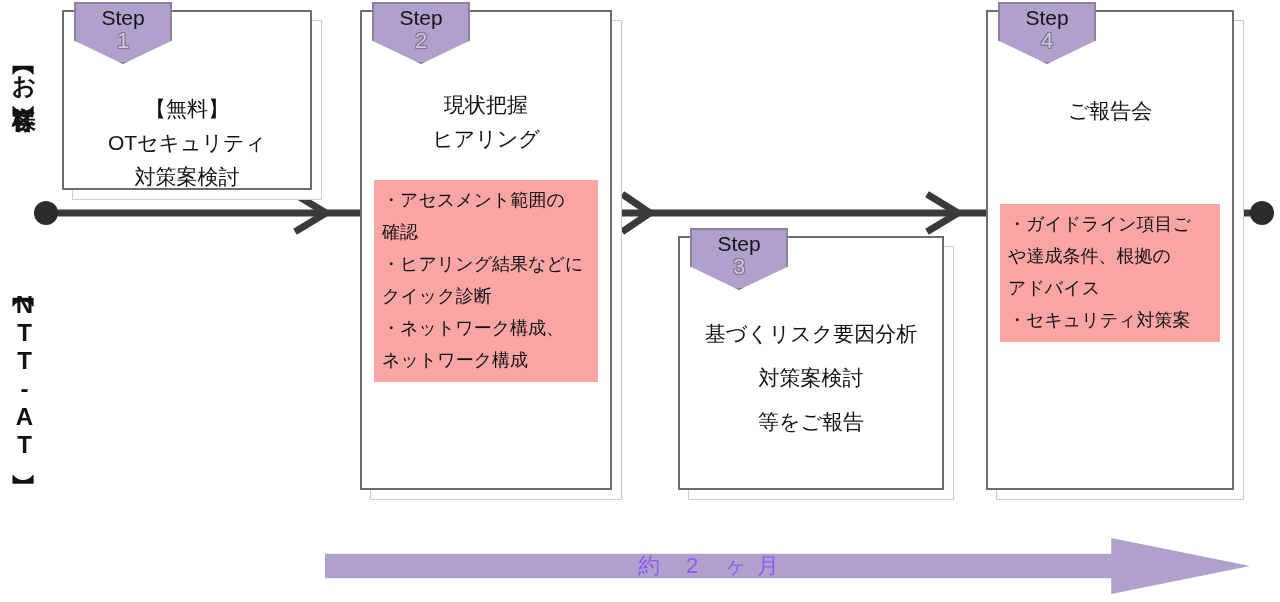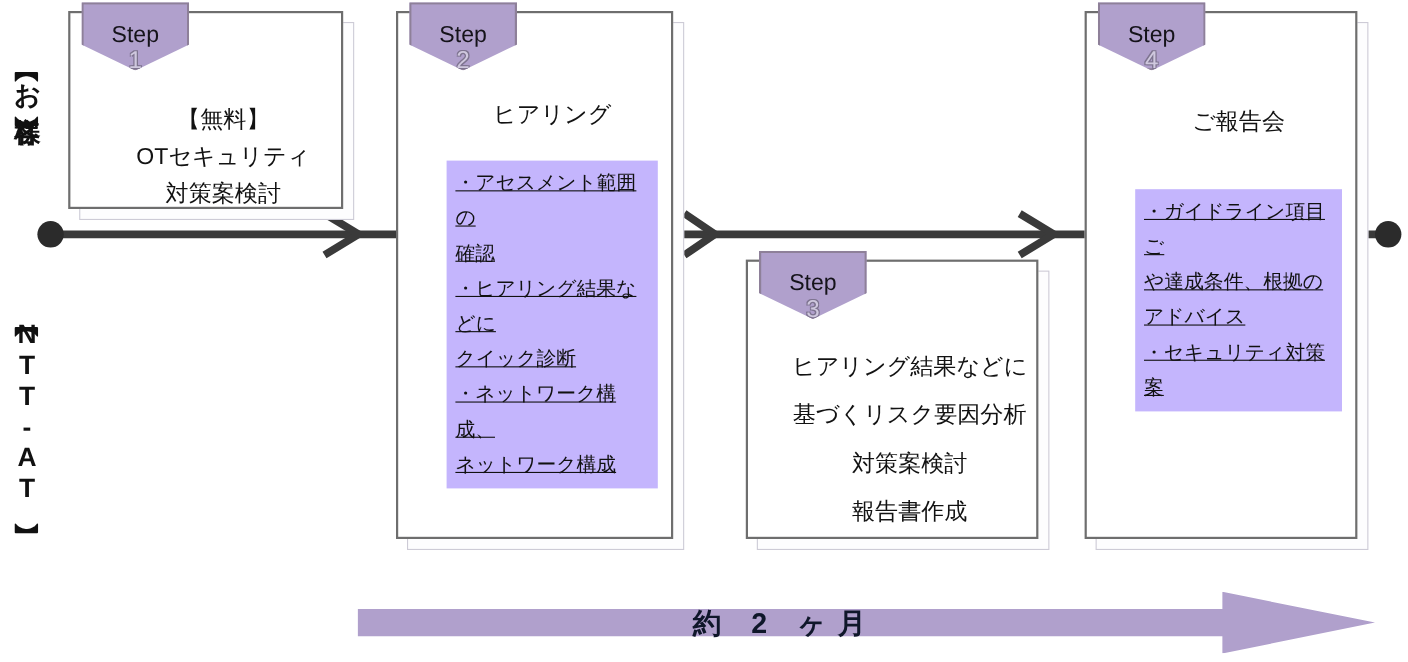--- a/index.html
+++ b/index.html
@@ -30,78 +30,77 @@
     position:absolute;left:10px;top:10px;width:100%;height:100%;
     border:1px solid #cdcbd6;background:#fdfdfe;box-sizing:border-box;
   }
   .card-box{
     position:absolute;left:0;top:0;width:100%;height:100%;
     border:2px solid #6e6e6e;background:#ffffff;box-sizing:border-box;
   }
   .card-inner{
     position:absolute;left:0;top:0;width:100%;height:100%;
     box-sizing:border-box;
-    display:flex;flex-direction:column;align-items:center;padding-left:32px;
+    display:flex;flex-direction:column;align-items:center;
   }
 
   
   .step-badge{
     position:absolute;
     width:98px;height:62px;
     background:#b0a0cc;
     border:2px solid #8e8099;
     box-sizing:border-box;
     clip-path:polygon(0 0,100% 0,100% 62%,50% 100%,0 62%);
     text-align:center;
     z-index:6;
   }
   .step-badge .s-word{
-    display:block;font-size:21px;line-height:24px;padding-top:16px;color:#15131a;
+    display:block;font-size:21px;line-height:24px;padding-top:2px;color:#15131a;
   }
   .step-badge .s-num{
     display:block;font-size:22px;line-height:22px;color:#cfc8de;
     text-shadow:
       -1px -1px 0 #7e7490, 1px -1px 0 #7e7490,
       -1px  1px 0 #7e7490, 1px  1px 0 #7e7490;
   }
 
   
   .card-title{
     text-align:center;font-size:21px;line-height:34px;color:#121212;
     width:100%;
   }
   .card-title .tl{display:block;}
   .note-block{
-    background:#c4b5fd;
+    background:#fca5a5;
     font-size:18px;line-height:32px;color:#111;
     box-sizing:border-box;
     padding:4px 8px 6px 8px;
     width:calc(100% - 28px);
     margin:0 auto;
-    text-decoration:underline;
   }
   .note-block .nl{display:block;}
 
   
   #timeline{position:absolute;left:0;top:0;width:1280px;height:602px;z-index:4;pointer-events:none;}
 
   
   #duration-arrow{
     position:absolute;left:325px;top:538px;width:925px;height:56px;
     z-index:3;
   }
   #duration-arrow .shape{
     position:absolute;left:0;top:0;width:100%;height:100%;
     background:#b0a0cc;
     clip-path:polygon(0 28%,85% 28%,85% 0,100% 50%,85% 100%,85% 72%,0 72%);
   }
   #duration-arrow .dur-text{
     position:absolute;left:0;top:0;width:84%;height:100%;
     display:flex;align-items:center;justify-content:center;
-    font-size:26px;letter-spacing:10px;color:#0f172a;font-weight:700;
+    font-size:22px;letter-spacing:10px;color:#8b5cf6;font-weight:400;
   }
 </style>
 </head>
 <body>
 
 <div id="stage">
 
   <div class="lane-label" id="lane-customer">【お客様】</div>
 
   <div class="lane-label" id="lane-ntt">【NTT-AT】</div>
@@ -133,20 +132,21 @@
       <span class="s-word">Step</span>
       <span class="s-num">1</span>
     </div>
   </div>
 
   <div class="step-card" style="left:360px;top:10px;width:252px;height:480px;z-index:5;">
     <div class="card-shadow"></div>
     <div class="card-box"></div>
     <div class="card-inner">
       <div class="card-title" style="margin-top:78px;">
+        <span class="tl">現状把握</span>
         <span class="tl">ヒアリング</span>
       </div>
       <div class="note-block" style="margin-top:24px;">
         <span class="nl">・アセスメント範囲の</span>
         <span class="nl">確認</span>
         <span class="nl">・ヒアリング結果などに</span>
         <span class="nl">クイック診断</span>
         <span class="nl">・ネットワーク構成、</span>
         <span class="nl">ネットワーク構成</span>
       </div>
@@ -155,40 +155,39 @@
       <span class="s-word">Step</span>
       <span class="s-num">2</span>
     </div>
   </div>
 
   <div class="step-card" style="left:678px;top:236px;width:266px;height:254px;z-index:5;">
     <div class="card-shadow"></div>
     <div class="card-box"></div>
     <div class="card-inner">
       <div class="card-title" style="margin-top:76px;line-height:44px;">
-        <span class="tl">ヒアリング結果などに</span>
         <span class="tl">基づくリスク要因分析</span>
         <span class="tl">対策案検討</span>
-        <span class="tl">報告書作成</span>
+        <span class="tl">等をご報告</span>
       </div>
     </div>
     <div class="step-badge" style="left:12px;top:-8px;">
       <span class="s-word">Step</span>
       <span class="s-num">3</span>
     </div>
   </div>
 
   <div class="step-card" style="left:986px;top:10px;width:248px;height:480px;z-index:5;">
     <div class="card-shadow"></div>
     <div class="card-box"></div>
     <div class="card-inner">
       <div class="card-title" style="margin-top:84px;">
         <span class="tl">ご報告会</span>
       </div>
-      <div class="note-block" style="margin-top:44px;">
+      <div class="note-block" style="margin-top:76px;">
         <span class="nl">・ガイドライン項目ご</span>
         <span class="nl">や達成条件、根拠の</span>
         <span class="nl">アドバイス</span>
         <span class="nl">・セキュリティ対策案</span>
       </div>
     </div>
     <div class="step-badge" style="left:12px;top:-8px;">
       <span class="s-word">Step</span>
       <span class="s-num">4</span>
     </div>

